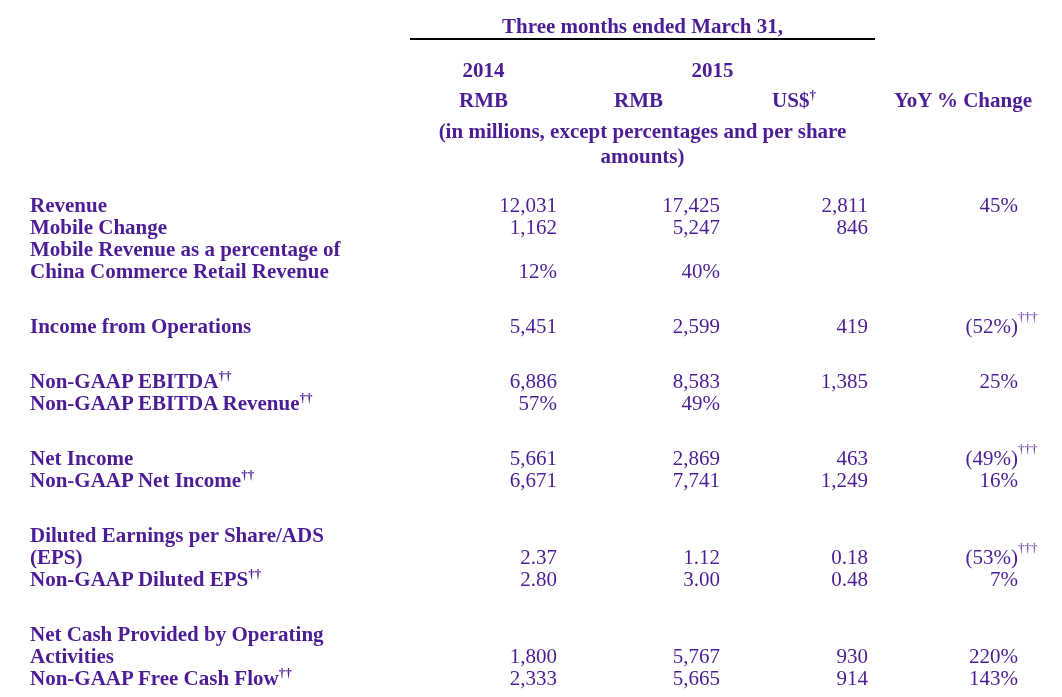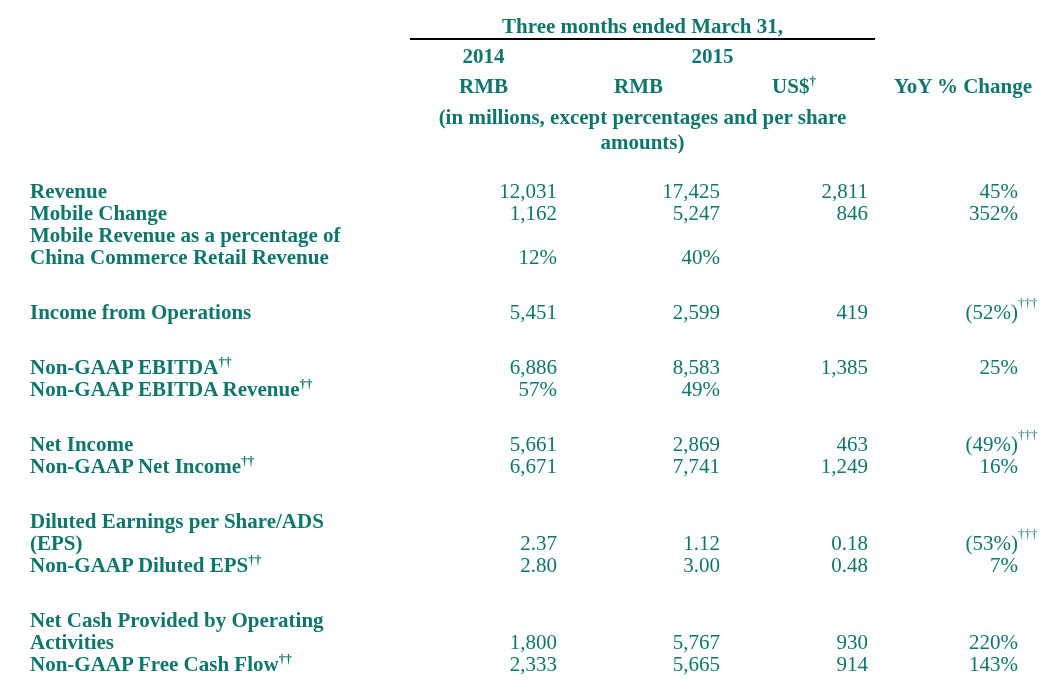--- a/index.html
+++ b/index.html
@@ -1,39 +1,39 @@
 <!DOCTYPE html>
 <html><head>
 <meta charset="utf-8">
 <style>
   html, body { margin: 0; padding: 0; background: #ffffff; }
   .page {
     position: relative;
     width: 1062px;
     height: 697px;
     background: #ffffff;
-    color: #0f766e;
+    color: #4c1d95;
     font-family: "Liberation Serif", "DejaVu Serif", serif;
     font-size: 21px;
     overflow: hidden;
     padding-top: 14px;
     box-sizing: border-box;
   }
   .hrow { display: flex; }
   .cell { box-sizing: border-box; }
   .lab-col   { width: 410px; padding-left: 30px; }
   .c2014     { width: 147px; text-align: right; }
   .c2015     { width: 163px; text-align: right; }
   .cusd      { width: 148px; text-align: right; }
   .cyoy      { width: 190px; text-align: right; padding-right: 40px; position: relative; }
   .span3     { width: 465px; text-align: center; }
   .span23    { width: 311px; text-align: center; }
   
   .hdrA .span3 { height: 26px; line-height: 24px; border-bottom: 2px solid #000; font-weight: bold; }
-  .hdrB { margin-top: 5px; height: 22px; line-height: 22px; font-weight: bold; }
+  .hdrB { margin-top: 19px; height: 22px; line-height: 22px; font-weight: bold; }
   .hdrB .c2014 { text-align: center; }
   .hdrC { margin-top: 8px; height: 22px; line-height: 22px; font-weight: bold; }
   .hdrC .c2014, .hdrC .c2015, .hdrC .cusd { text-align: center; }
   .hdrC .cyoy { text-align: center; padding-right: 0; }
   .hdrD { margin-top: 8px; }
   .hdrD .span3 { line-height: 25px; font-weight: bold; }
   
   .tbody { margin-top: 25px; }
   .row { display: flex; height: 22px; line-height: 22px; }
   .row .lab-col { font-weight: bold; white-space: nowrap; }
@@ -84,21 +84,20 @@
         <div class="cell c2014">12,031</div>
         <div class="cell c2015">17,425</div>
         <div class="cell cusd">2,811</div>
         <div class="cell cyoy"><span class="ywrap">45%</span></div>
       </div>
       <div class="row">
         <div class="cell lab-col"><span>Mobile Change</span></div>
         <div class="cell c2014">1,162</div>
         <div class="cell c2015">5,247</div>
         <div class="cell cusd">846</div>
-        <div class="cell cyoy"><span class="ywrap">352%</span></div>
       </div>
       <div class="row">
         <div class="cell lab-col"><span>Mobile Revenue as a percentage of</span></div>
         <div class="cell c2014"></div>
         <div class="cell c2015"></div>
         <div class="cell cusd"></div>
         <div class="cell cyoy"></div>
       </div>
       <div class="row">
         <div class="cell lab-col indent"><span>China Commerce Retail Revenue</span></div>

